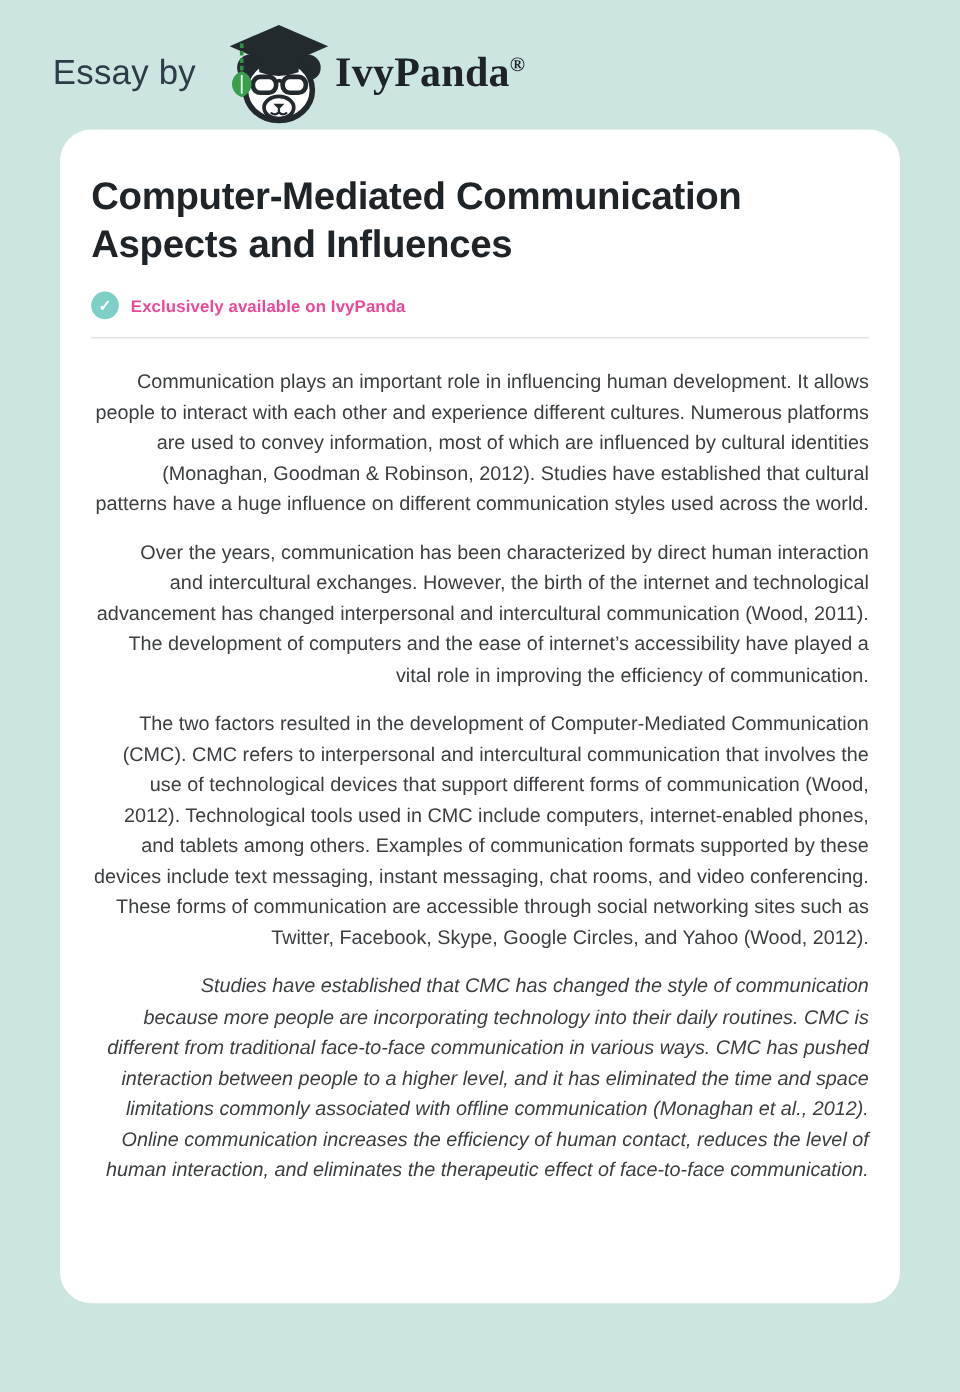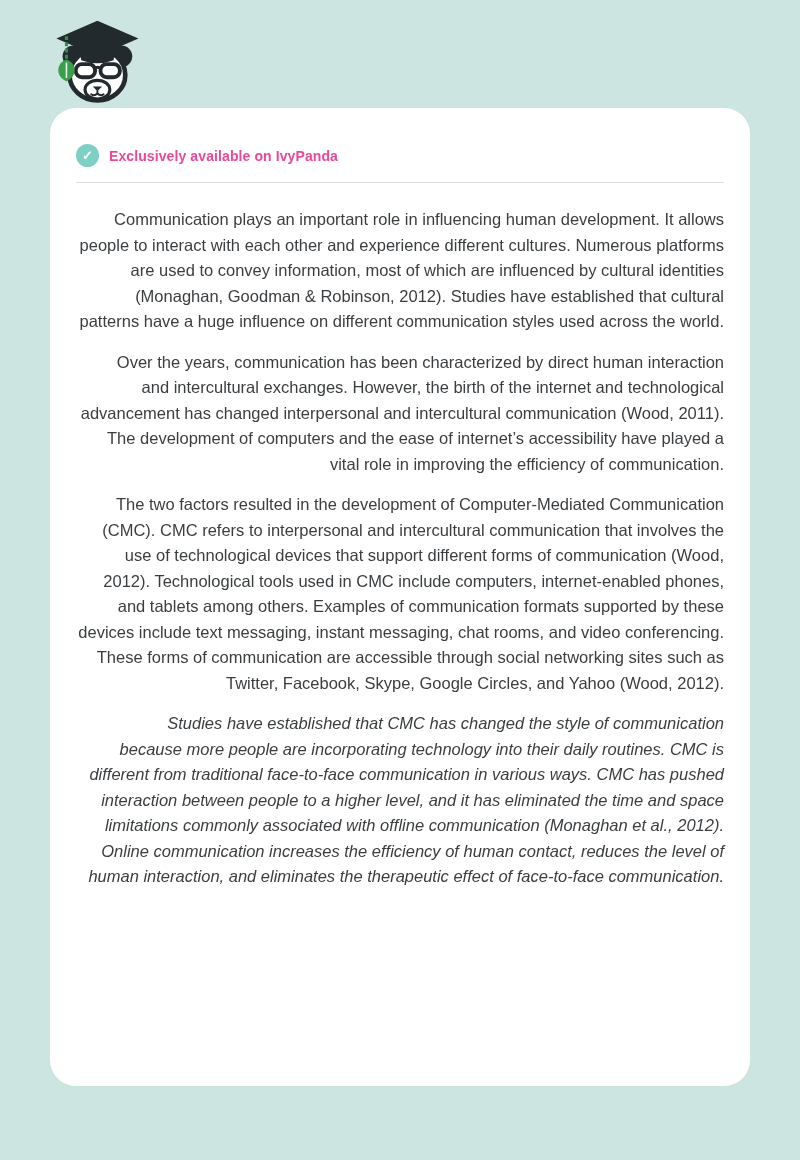--- a/index.html
+++ b/index.html
@@ -89,20 +89,21 @@
     color:var(--body-text);
     text-indent:30px;
     text-align:right;
   }
   .essay-paragraph:last-child{margin-bottom:16px;font-style:italic;}
 </style>
 </head>
 <body>
 
 <header class="site-header">
+  <span class="essay-by">Essay by</span>
   <span class="logo">
     <svg viewBox="0 0 124 112" xmlns="http://www.w3.org/2000/svg" aria-hidden="true">
 
       <circle cx="38" cy="50" r="14" fill="#222a2e"></circle>
       <circle cx="100" cy="50" r="14" fill="#222a2e"></circle>
 
       <ellipse cx="69" cy="74" rx="36" ry="33" fill="#ffffff" stroke="#222a2e" stroke-width="6"></ellipse>
 
       <polygon points="69,4 122,27 69,50 16,27" fill="#222a2e"></polygon>
       <path d="M46 36 L92 36 L90 55 Q69 63 48 55 Z" fill="#222a2e"></path>
@@ -113,23 +114,25 @@
 
       <ellipse cx="69" cy="93" rx="16" ry="12" fill="#ffffff" stroke="#222a2e" stroke-width="4"></ellipse>
       <path d="M63 89 L75 89 L69 95 Z" fill="#222a2e"></path>
       <path d="M69 95 L69 98 M69 98 Q65 102 61 99 M69 98 Q73 102 77 99" stroke="#222a2e" stroke-width="2.5" fill="none" stroke-linecap="round"></path>
 
       <path d="M29 24 L29 58" stroke="#2f8f42" stroke-width="4" stroke-dasharray="5 3" fill="none"></path>
       <path d="M29 54 C16 58 14 76 29 82 C44 76 42 58 29 54 Z" fill="#3a9e4c"></path>
       <path d="M29 58 L29 78" stroke="#e8f5ec" stroke-width="2"></path>
     </svg>
   </span>
+  <span class="brand"><span>IvyPanda</span><sup>®</sup></span>
 </header>
 
 <main class="card">
+  <h1 class="essay-title">Computer-Mediated Communication Aspects and Influences</h1>
 
   <div class="badge-row">
     <span class="check-circle">✓</span>
     <span class="badge-text">Exclusively available on IvyPanda</span>
   </div>
 
   <hr class="divider">
 
 
   <p class="essay-paragraph">Communication plays an important role in influencing human development. It allows people to interact with each other and experience different cultures. Numerous platforms are used to convey information, most of which are influenced by cultural identities (Monaghan, Goodman &amp; Robinson, 2012). Studies have established that cultural patterns have a huge influence on different communication styles used across the world.</p>

